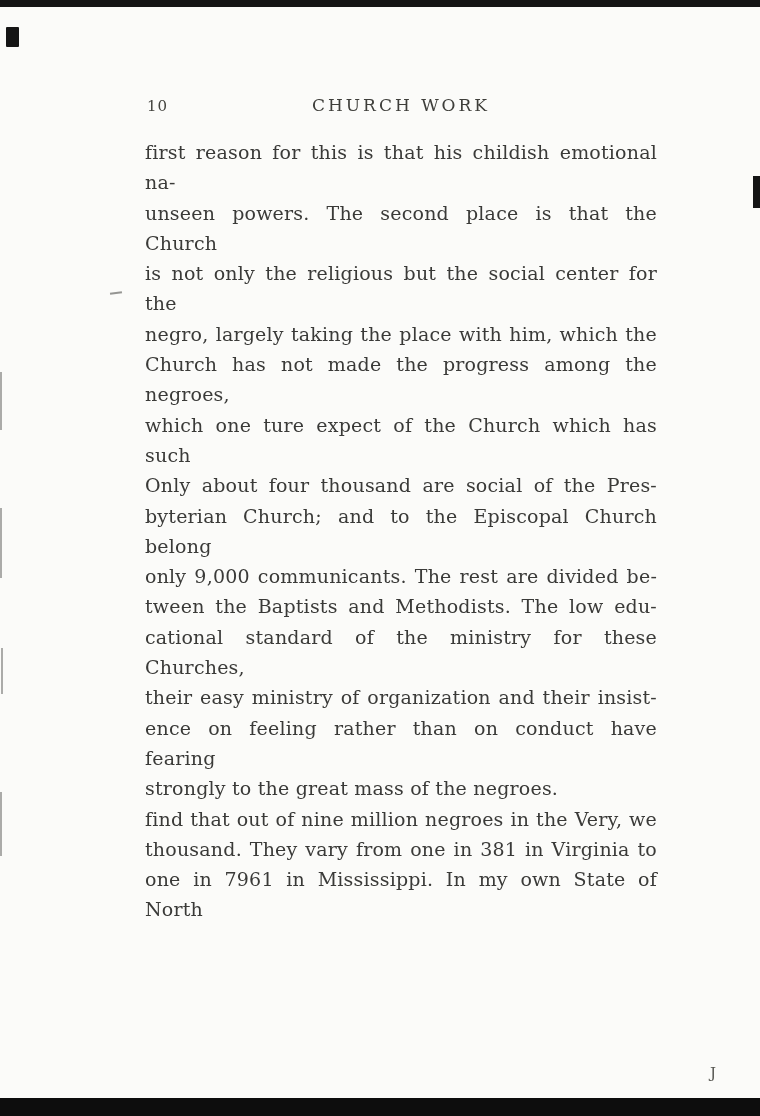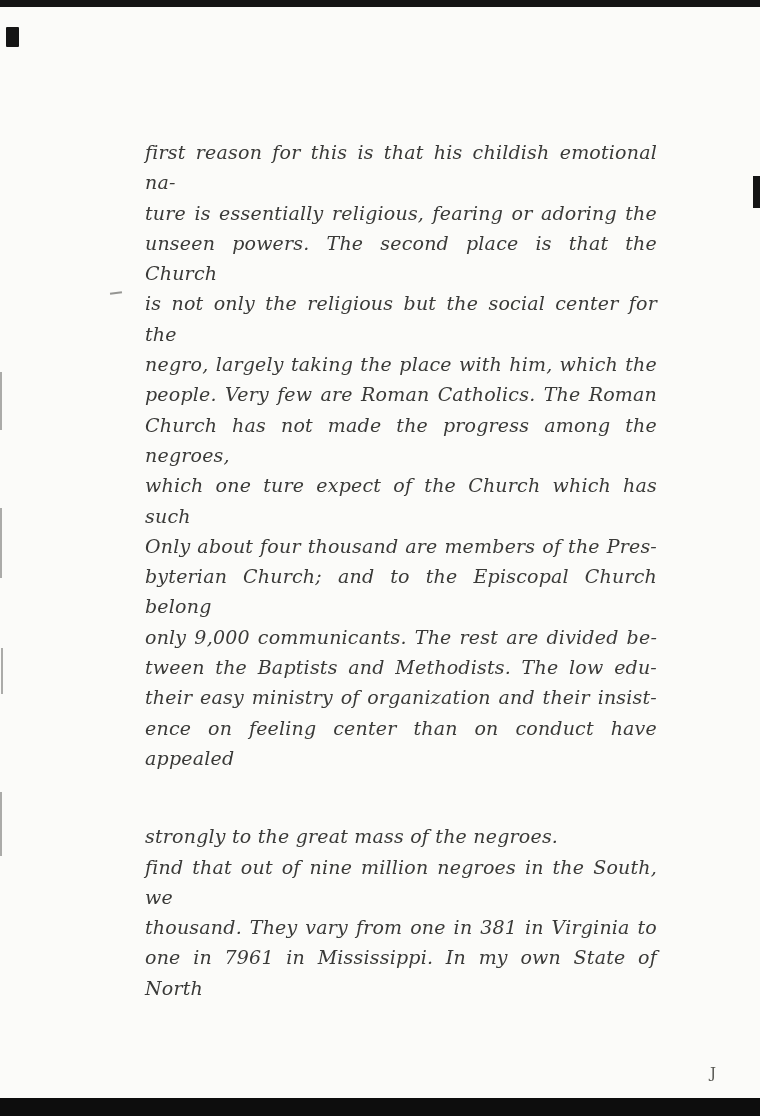--- a/index.html
+++ b/index.html
@@ -62,56 +62,58 @@
     position: absolute;
     left: 145px; top: 137px;
     width: 512px;
     font-size: 19px;
     line-height: 30.3px;
     letter-spacing: 0.2px;
   }
   .line {
     text-align: justify;
     text-align-last: justify;
-    font-style: italic;
   }
-  .line.no-justify { text-align-last: left; margin-top: 48px; }
+  .line.no-justify { text-align-last: left; }
   .line.indent { text-indent: 24px; }
 </style>
 </head>
 <body>
 
 <div id="page">
 
   <div id="top-bar" class="artifact"></div>
   <div id="left-block" class="artifact"></div>
   <div id="right-mark" class="artifact"></div>
   <div id="hair-1" class="edge-hair"></div>
   <div id="hair-2" class="edge-hair"></div>
   <div id="hair-3" class="edge-hair"></div>
   <div id="hair-4" class="edge-hair"></div>
   <div id="tilde-mark"></div>
   <div id="corner-j">J</div>
   <div id="bottom-bar" class="artifact"></div>
 
+  <div id="header-row">
+    <span id="page-number">10</span>
+    <div id="running-head">CHURCH WORK</div>
+  </div>
 
   <div id="body-text">
       <div class="line">first reason for this is that his childish emotional na-</div>
-      <div class="line">ture is essentially religious, fearing or adoring the</div>
       <div class="line">unseen powers.  The second place is that the Church</div>
       <div class="line">is not only the religious but the social center for the</div>
       <div class="line">negro, largely taking the place with him, which the</div>
-      <div class="line">people.  Very few are Roman Catholics.  The Roman</div>
       <div class="line">Church has not made the progress among the negroes,</div>
       <div class="line">which one ture expect of the Church which has such</div>
-      <div class="line">Only about four thousand are members of the Pres-</div>
+      <div class="line">Only about four thousand are social of the Pres-</div>
       <div class="line">byterian Church; and to the Episcopal Church belong</div>
       <div class="line">only 9,000 communicants.  The rest are divided be-</div>
       <div class="line">tween the Baptists and Methodists.  The low edu-</div>
+      <div class="line">cational standard of the ministry for these Churches,</div>
       <div class="line">their easy ministry of organization and their insist-</div>
-      <div class="line">ence on feeling center than on conduct have appealed</div>
+      <div class="line">ence on feeling rather than on conduct have fearing</div>
       <div class="line no-justify">strongly to the great mass of the negroes.</div>
-      <div class="line">find that out of nine million negroes in the South, we</div>
+      <div class="line">find that out of nine million negroes in the Very, we</div>
       <div class="line">thousand.  They vary from one in 381 in Virginia to</div>
       <div class="line">one in 7961 in Mississippi.  In my own State of North</div>
     </div>
 
 </div>
 
 </body></html>

